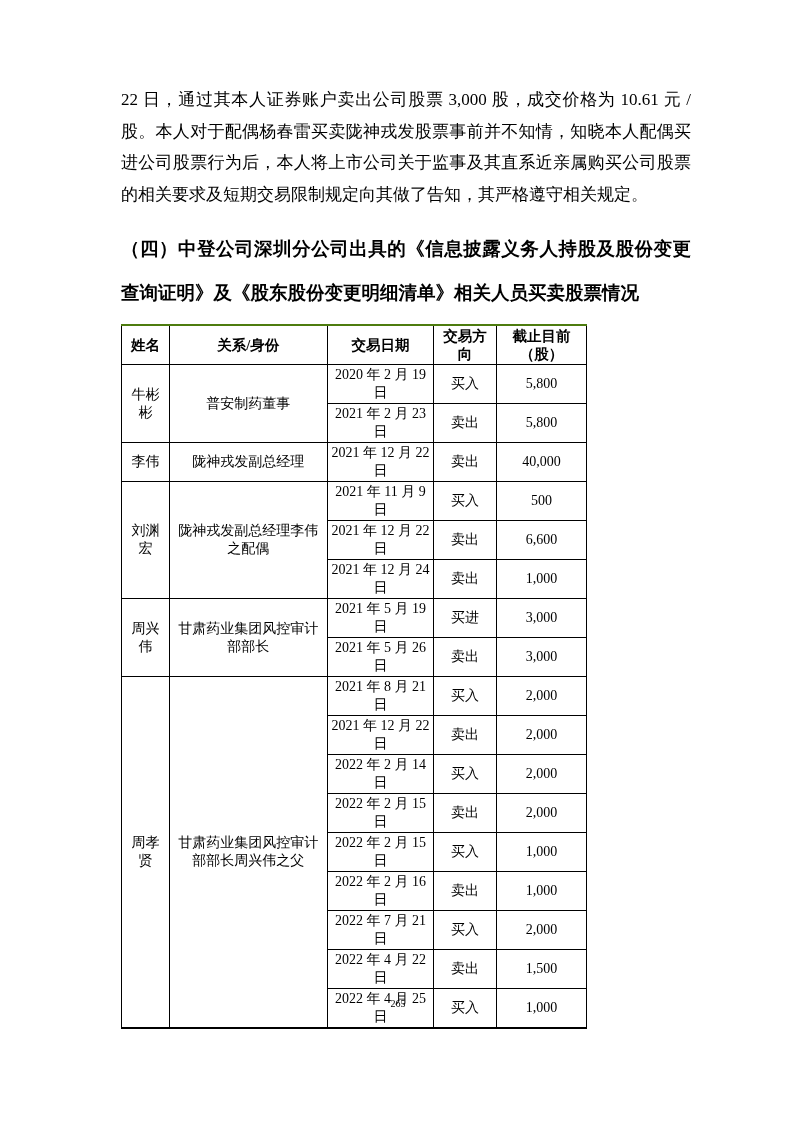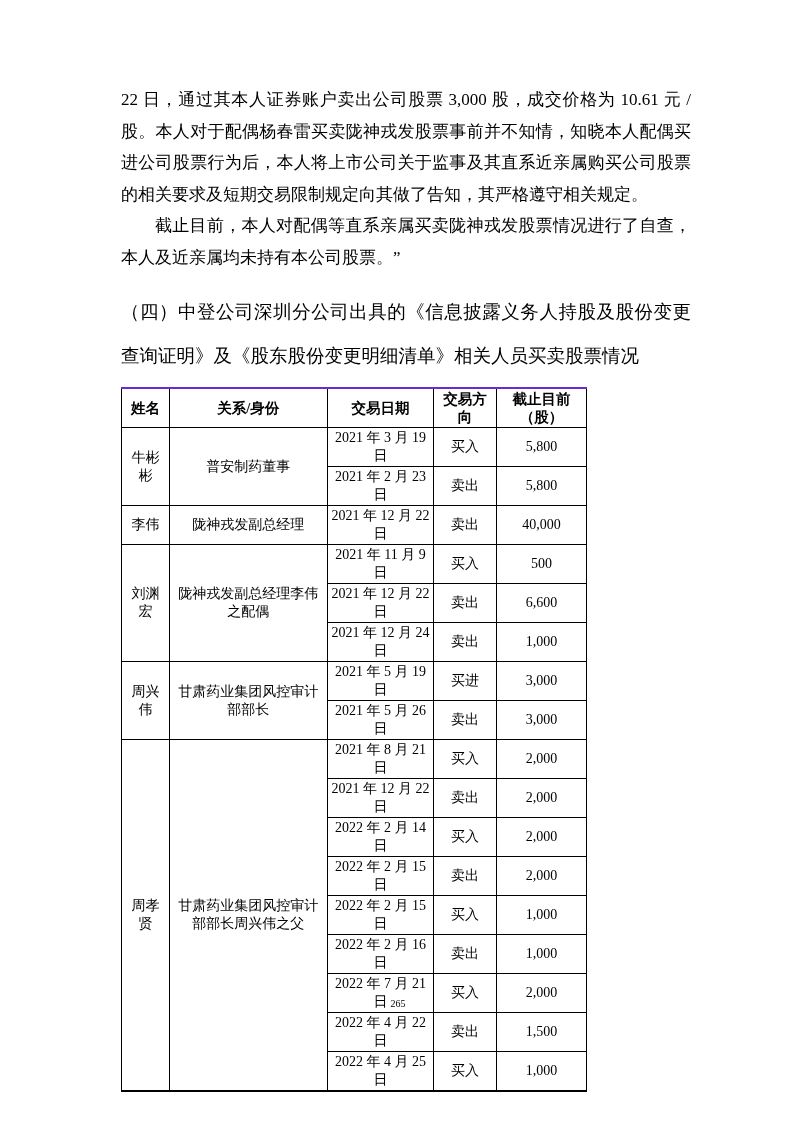--- a/index.html
+++ b/index.html
@@ -20,32 +20,32 @@
   .body-para {
     font-size: 17px;
     line-height: 31.5px;
     text-align: justify;
     text-justify: inter-ideograph;
     margin: 0;
   }
   .indent { text-indent: 2em; }
   .section-heading {
     font-family: "Liberation Sans", "DejaVu Sans", sans-serif;
-    font-weight: normal;
+    font-weight: bold;
     font-size: 18.5px;
     line-height: 44px;
     text-align: justify;
     text-justify: inter-ideograph;
     margin: 17px 0 9px 0;
   }
   .intro-para { margin-bottom: 9px; }
   table.trades {
     width: 466px;
     border-collapse: collapse;
-    border-top: 2px solid #6d28d9;
+    border-top: 2px solid #4d7c0f;
     border-bottom: 2px solid #000;
     table-layout: fixed;
     font-size: 14px;
   }
   table.trades col.c-name     { width: 10.3%; }
   table.trades col.c-identity { width: 33.9%; }
   table.trades col.c-date     { width: 23.0%; }
   table.trades col.c-dir      { width: 13.4%; }
   table.trades col.c-qty      { width: 19.4%; }
   table.trades th, table.trades td {
@@ -69,21 +69,20 @@
     font-size: 10px;
   }
 </style>
 </head>
 <body>
 
 <div class="content">
 
   <p class="body-para">22 日，通过其本人证券账户卖出公司股票 3,000 股，成交价格为 10.61 元 / 股。本人对于配偶杨春雷买卖陇神戎发股票事前并不知情，知晓本人配偶买进公司股票行为后，本人将上市公司关于监事及其直系近亲属购买公司股票的相关要求及短期交易限制规定向其做了告知，其严格遵守相关规定。</p>
 
-  <p class="body-para indent">截止目前，本人对配偶等直系亲属买卖陇神戎发股票情况进行了自查，本人及近亲属均未持有本公司股票。”</p>
 
   <h2 class="section-heading">（四）中登公司深圳分公司出具的《信息披露义务人持股及股份变更查询证明》及《股东股份变更明细清单》相关人员买卖股票情况</h2>
 
 
   <table class="trades">
     <colgroup>
       <col class="c-name">
         <col class="c-identity">
         <col class="c-date">
         <col class="c-dir">
@@ -95,21 +94,21 @@
           <th>关系/身份</th>
           <th>交易日期</th>
           <th>交易方向</th>
           <th>截止目前（股）</th>
         </tr>
     </thead>
     <tbody>
         <tr>
           <td rowspan="2">牛彬彬</td>
           <td rowspan="2">普安制药董事</td>
-          <td>2021 年 3 月 19 日</td>
+          <td>2020 年 2 月 19 日</td>
           <td>买入</td>
           <td>5,800</td>
         </tr>
         <tr>
           <td>2021 年 2 月 23 日</td>
           <td>卖出</td>
           <td>5,800</td>
         </tr>
         <tr>
           <td rowspan="1">李伟</td>

